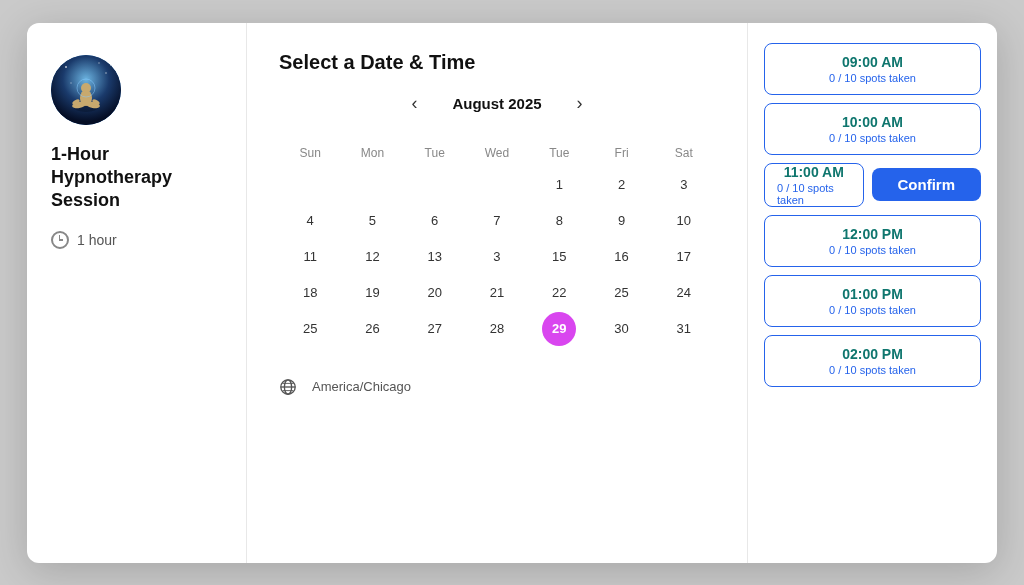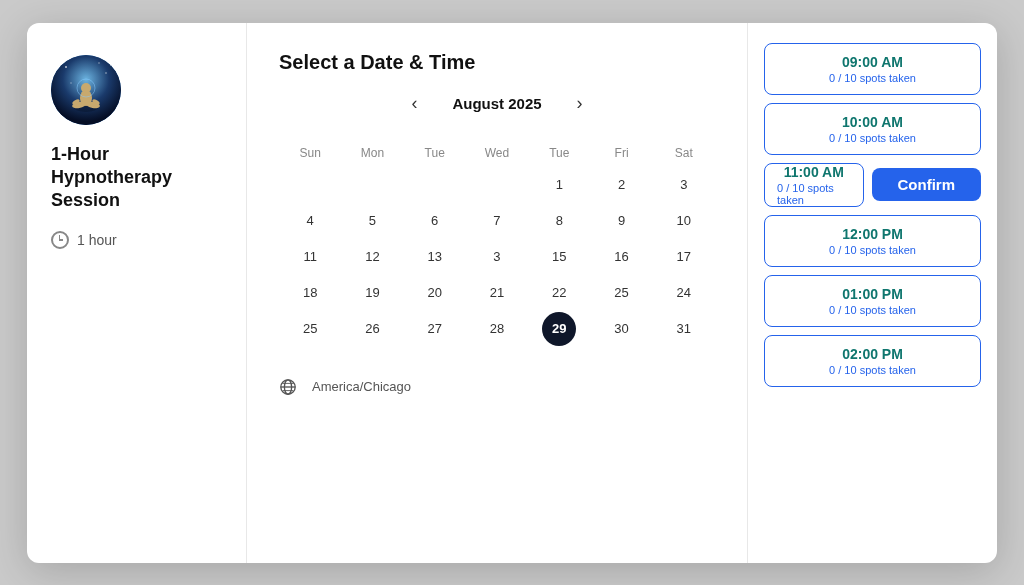--- a/index.html
+++ b/index.html
@@ -173,21 +173,21 @@
       cursor: pointer;
       width: 34px;
       height: 34px;
       display: flex;
       align-items: center;
       justify-content: center;
       margin: auto;
     }
     .cal-day.empty { cursor: default; }
     .cal-day.selected {
-      background: #0f172a;
+      background: #d946ef;
       color: #fff;
       border-radius: 50%;
       font-weight: 600;
     }
     .timezone-row {
       display: flex;
       align-items: center;
       gap: 15px;
       color: #555;
       font-size: 13px;

